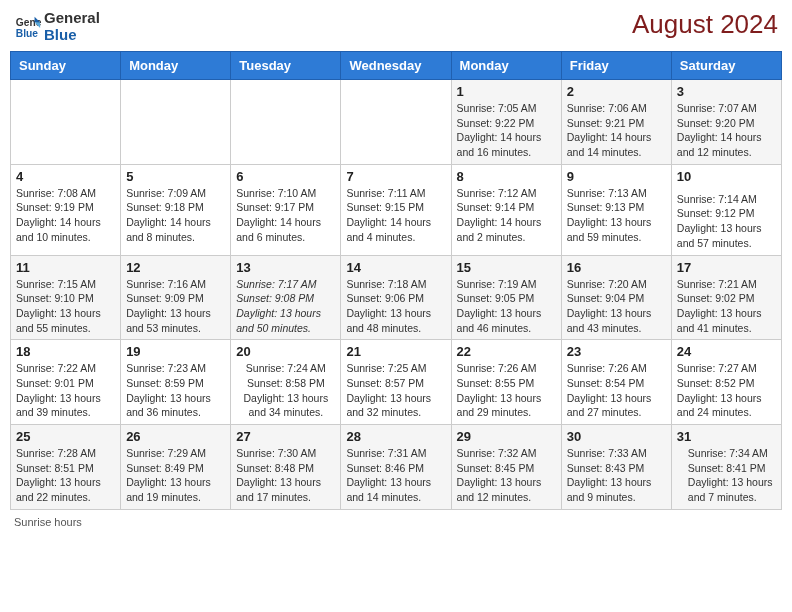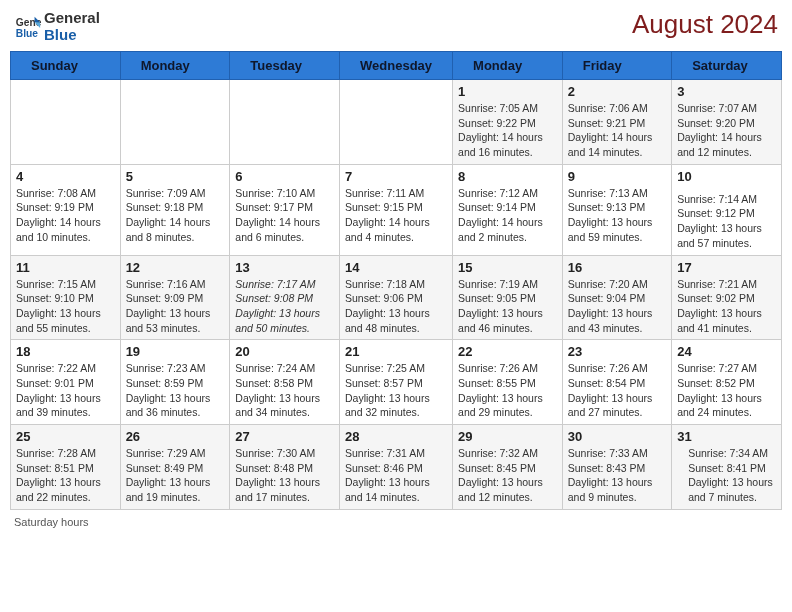--- a/index.html
+++ b/index.html
@@ -39,22 +39,22 @@
       font-size: 15px;
       color: #444;
     }
     table {
       width: 100%;
       border-collapse: collapse;
       font-size: 11px;
     }
     thead tr th {
       background-color: #2e7bd6;
-      color: #0f172a;
-      padding: 6px 20px;
+      color: #ffffff;
+      padding: 6px 8px;
       text-align: left;
       font-size: 13px;
       font-weight: bold;
       border: 1px solid #2060b0;
     }
     tbody tr td {
       border: 1px solid #ccc;
       padding: 4px 5px;
       vertical-align: top;
       background: #fff;
@@ -261,21 +261,21 @@
         </td>
         <td>
           <span class="day-number">19</span>
           <div class="day-info" style="white-space: pre-line;">Sunrise: 7:23 AM
 Sunset: 8:59 PM
 Daylight: 13 hours
 and 36 minutes.</div>
         </td>
         <td>
           <span class="day-number">20</span>
-          <div class="day-info" style="white-space: pre-line;">Sunrise: 7:24 AM
+          <div class="day-info" style="white-space: pre-line; text-align: center;">Sunrise: 7:24 AM
 Sunset: 8:58 PM
 Daylight: 13 hours
 and 34 minutes.</div>
         </td>
         <td>
           <span class="day-number">21</span>
           <div class="day-info" style="white-space: pre-line;">Sunrise: 7:25 AM
 Sunset: 8:57 PM
 Daylight: 13 hours
 and 32 minutes.</div>
@@ -350,14 +350,14 @@
           <div class="day-info" style="white-space: pre-line; margin-left: 11px;">Sunrise: 7:34 AM
 Sunset: 8:41 PM
 Daylight: 13 hours
 and 7 minutes.</div>
         </td>
       </tr>
     </tbody>
 </table>
 
 <div class="footer">
-  <span>Saturday hours</span>
+  <span>Sunrise hours</span>
 </div>
 
 </body></html>

